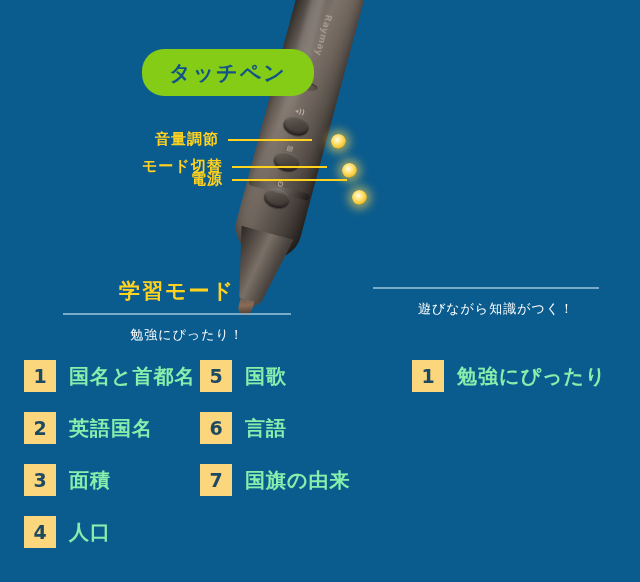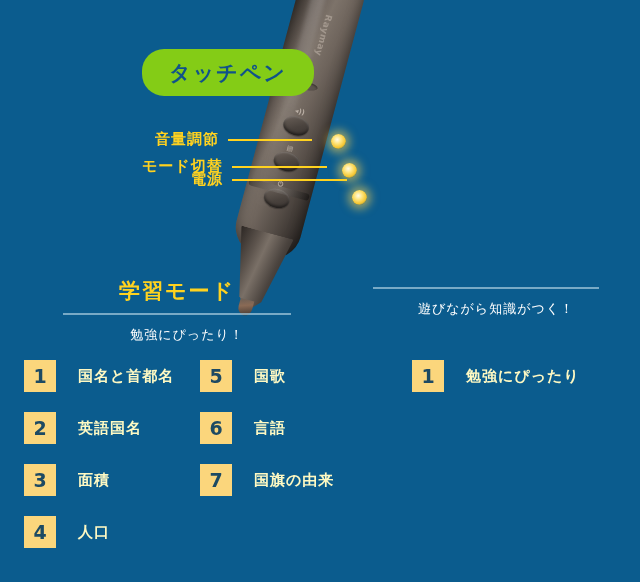--- a/index.html
+++ b/index.html
@@ -230,23 +230,23 @@
     background: #fbd67c;
     color: #1d4a63;
     font-size: 19px;
     font-weight: bold;
     display: flex;
     align-items: center;
     justify-content: center;
     line-height: 1;
   }
   .item-label {
-    margin-left: 22px;
-    color: #fef9c3;
-    font-size: 15px;
+    margin-left: 13px;
+    color: #86efac;
+    font-size: 20px;
     font-weight: bold;
     letter-spacing: 1px;
     white-space: nowrap;
   }
 </style>
 </head>
 <body>
 
 <div id="root">
 

